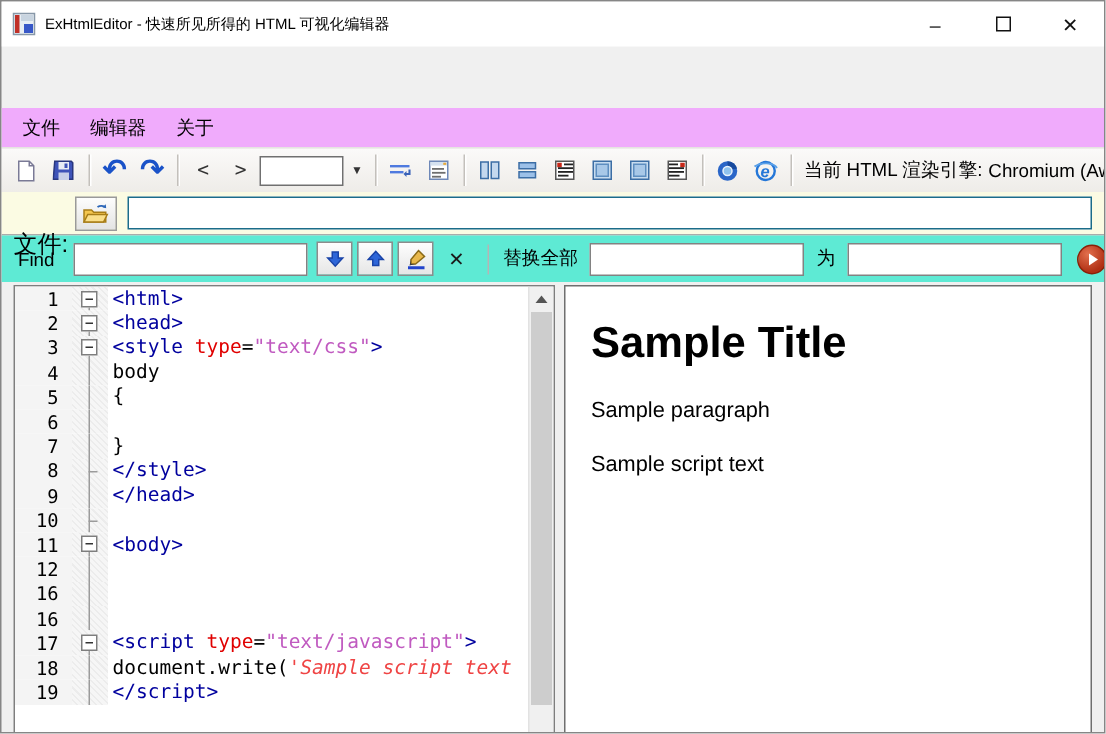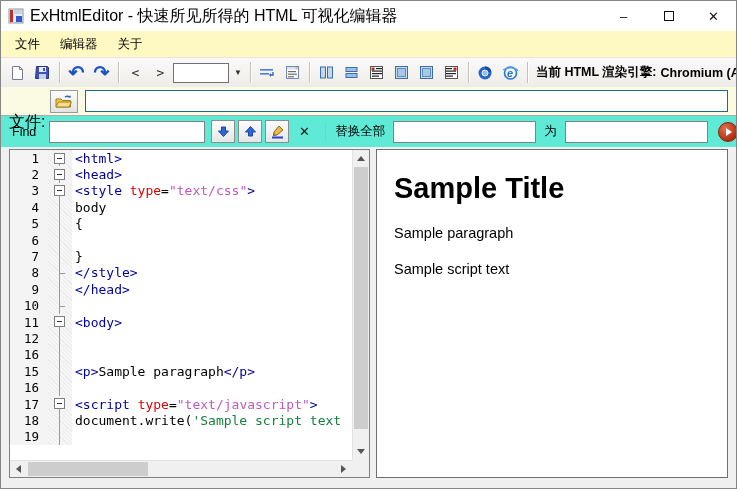--- a/index.html
+++ b/index.html
@@ -3,40 +3,40 @@
 <meta charset="utf-8">
 <style>
   * { margin:0; padding:0; box-sizing:border-box; }
   html,body { background:#cfcfcf; font-family:"Liberation Sans",sans-serif; }
   .window{ width:737px; height:489px; background:#F0F0F0; border:1px solid #868686;
            position:relative; overflow:hidden; }
 
   
   .titlebar{ height:30px; background:#FFFFFF; display:flex; align-items:center; padding-left:7px; }
   .app-icon{ width:16px; height:16px; margin-right:6px; flex:none; }
-  .title-text{ font-size:16px; color:#000; white-space:nowrap; }
+  .title-text{ font-size:10px; color:#000; white-space:nowrap; }
   .win-controls{ margin-left:auto; display:flex; height:100%; }
   .win-btn{ width:45px; height:100%; display:flex; align-items:center; justify-content:center;
             font-size:13px; color:#111; cursor:default; }
   .max-glyph{ width:10px; height:10px; border:1px solid #111; display:inline-block; }
 
   
-  .menubar{ height:26px; background:#fef9c3; display:flex; align-items:center; padding-left:4px; }
+  .menubar{ height:26px; background:#f0abfc; display:flex; align-items:center; padding-left:4px;margin-top:41px; }
   .menu-item{ font-size:12.5px; padding:4px 10px; color:#000; }
 
   
   .toolbar{ height:30px; background:linear-gradient(#FBFAF9,#EEECE8);
             border-top:1px solid #E6E4E1; display:flex; align-items:center; padding:0 4px; }
   .tbtn{ width:25px; height:24px; display:flex; align-items:center; justify-content:center; flex:none; }
   .tsep{ width:1px; height:21px; background:#C3C0BB; box-shadow:1px 0 0 #FFFFFF; margin:0 4px; flex:none; }
   .arrowtxt{ font-size:13px; color:#333; font-family:"DejaVu Sans Mono",monospace; }
   .undoredo{ font-size:19px; font-weight:bold; color:#1A52C8; line-height:1; }
   .tb-combo{ width:56px; height:20px; background:#fff; border:1px solid #707070; flex:none; }
   .combo-arrow{ font-size:8px; color:#333; padding:0 4px 0 5px; }
-  .engine{ font-size:12.5px; color:#000; white-space:nowrap; margin-left:4px;font-weight:bold; }
+  .engine{ font-size:12.5px; color:#000; white-space:nowrap; margin-left:4px; }
 
   
   .filerow{ height:29px; background:#FBFBE3; border-bottom:1px solid #ABABAB;
             display:flex; align-items:center; padding:0 8px; }
   .filerow .lbl{ font-size:16px; margin-right:5px; white-space:nowrap;margin-top:43px; }
   .folder-btn{ width:28px; height:23px; border:1px solid #9A9A9A; background:linear-gradient(#FDFDFD,#E3E3E3);
                display:flex; align-items:center; justify-content:center; flex:none; }
   .file-input{ flex:1; height:22px; border:1px solid #1B6C8A; background:#fff; margin-left:7px;
                font-size:12px; padding:0 4px; outline:none; }
 
@@ -297,25 +297,24 @@
           <div class="cline"><div class="cnum">4</div><div class="cfold"><span class="vline"></span></div><div class="ccode"><span style="color: rgb(0, 0, 0);">body</span></div></div>
           <div class="cline"><div class="cnum">5</div><div class="cfold"><span class="vline"></span></div><div class="ccode"><span style="color: rgb(0, 0, 0);">{</span></div></div>
           <div class="cline"><div class="cnum">6</div><div class="cfold"><span class="vline"></span></div></div>
           <div class="cline"><div class="cnum">7</div><div class="cfold"><span class="vline"></span></div><div class="ccode"><span style="color: rgb(0, 0, 0);">}</span></div></div>
           <div class="cline"><div class="cnum">8</div><div class="cfold"><span class="vline"></span><span class="tickline"></span></div><div class="ccode"><span style="color: rgb(0, 0, 158);">&lt;/style&gt;</span></div></div>
           <div class="cline"><div class="cnum">9</div><div class="cfold"><span class="vline"></span></div><div class="ccode"><span style="color: rgb(0, 0, 158);">&lt;/head&gt;</span></div></div>
           <div class="cline"><div class="cnum">10</div><div class="cfold"><span class="vline"></span><span class="tickline"></span></div><div class="ccode"></div></div>
           <div class="cline"><div class="cnum">11</div><div class="cfold isbox"><span class="vline"></span><span class="fbox"></span></div><div class="ccode"><span style="color: rgb(0, 0, 158);">&lt;body&gt;</span></div></div>
           <div class="cline"><div class="cnum">12</div><div class="cfold"><span class="vline"></span></div><div class="ccode"></div></div>
           <div class="cline"><div class="cnum">16</div><div class="cfold"><span class="vline"></span></div><div class="ccode"></div></div>
-          <div class="cline"><div class="cnum">15</div><div class="cfold"><span class="vline"></span></div><div class="ccode"><span style="color: rgb(0, 0, 158);">&lt;p&gt;</span><span style="color: rgb(0, 0, 0);">Sample paragraph</span><span style="color: rgb(0, 0, 158);">&lt;/p&gt;</span></div></div>
           <div class="cline"><div class="cnum">16</div><div class="cfold"><span class="vline"></span></div><div class="ccode"></div></div>
           <div class="cline"><div class="cnum">17</div><div class="cfold isbox"><span class="vline"></span><span class="fbox"></span></div><div class="ccode"><span style="color: rgb(0, 0, 158);">&lt;script </span><span style="color: rgb(224, 0, 0);">type</span><span style="color: rgb(0, 0, 0);">=</span><span style="color: rgb(192, 90, 192);">"text/javascript"</span><span style="color: rgb(0, 0, 158);">&gt;</span></div></div>
-          <div class="cline"><div class="cnum">18</div><div class="cfold"><span class="vline"></span></div><div class="ccode"><span style="color: rgb(0, 0, 0);">document.write(</span><span style="color: #15803d;">'Sample script text</span></div></div>
-          <div class="cline"><div class="cnum">19</div><div class="cfold"><span class="vline"></span></div></div>
+          <div class="cline"><div class="cnum">18</div><div class="cfold"><span class="vline"></span></div><div class="ccode"><span style="color: rgb(0, 0, 0);">document.write(</span><span style="color: #ef4444; font-style: italic;">'Sample script text</span></div></div>
+          <div class="cline"><div class="cnum">19</div><div class="cfold"><span class="vline"></span></div><div class="ccode"><span style="color: rgb(0, 0, 158);">&lt;/script&gt;</span></div></div>
         </div>
       <div class="vscroll">
         <div class="sarrow" style="top:0;">
             <span class="tri-up"></span>
           </div>
         <div class="vthumb"></div>
         <div class="sarrow" style="bottom:0;">
             <span class="tri-down"></span>
           </div>
       </div>

